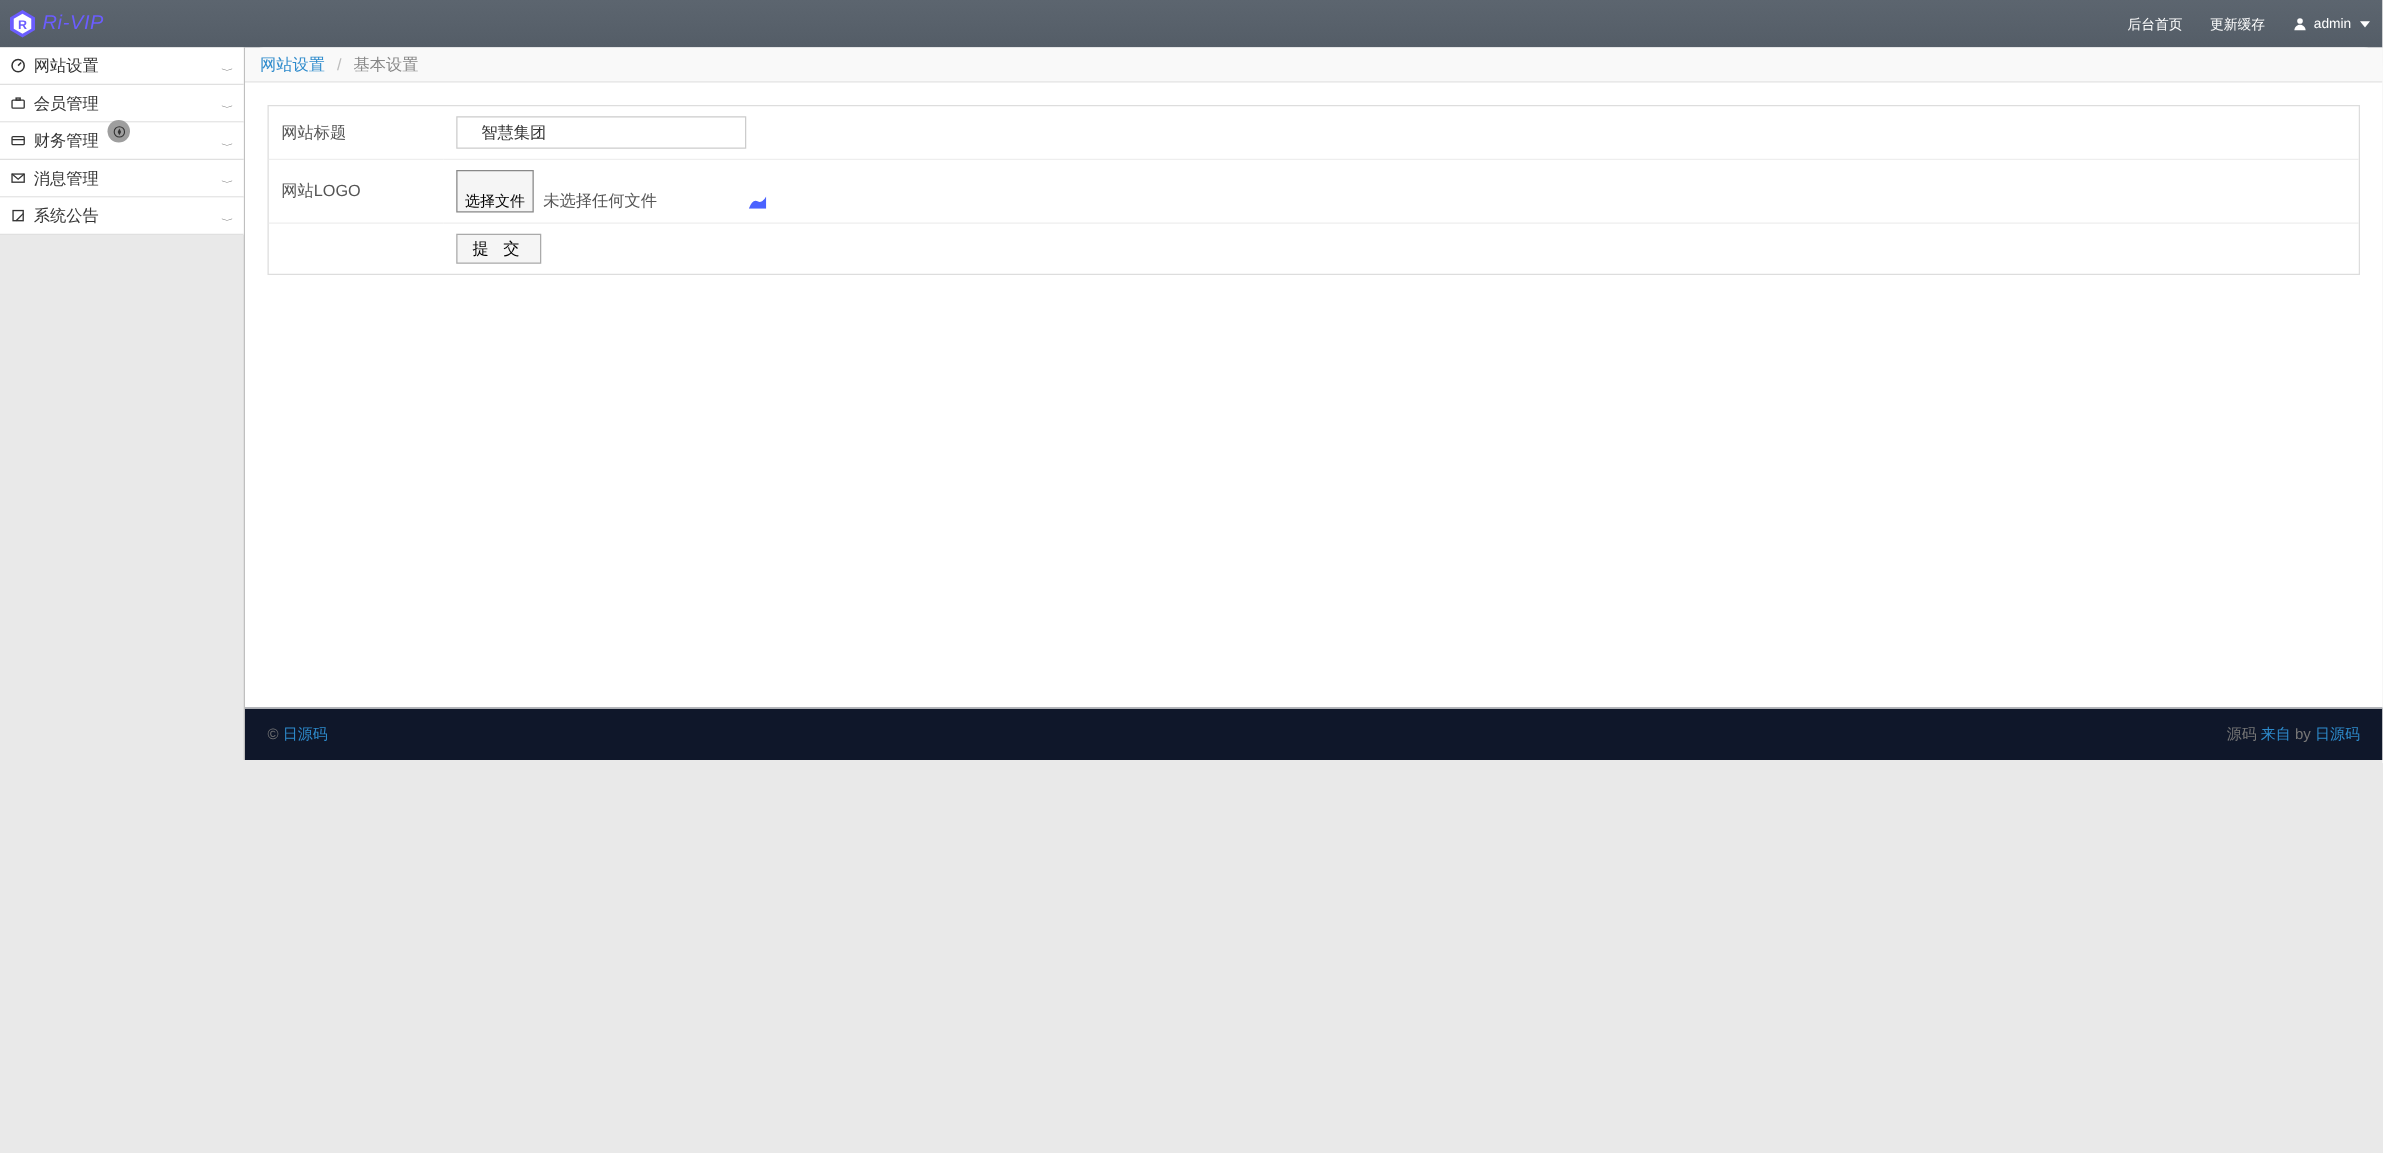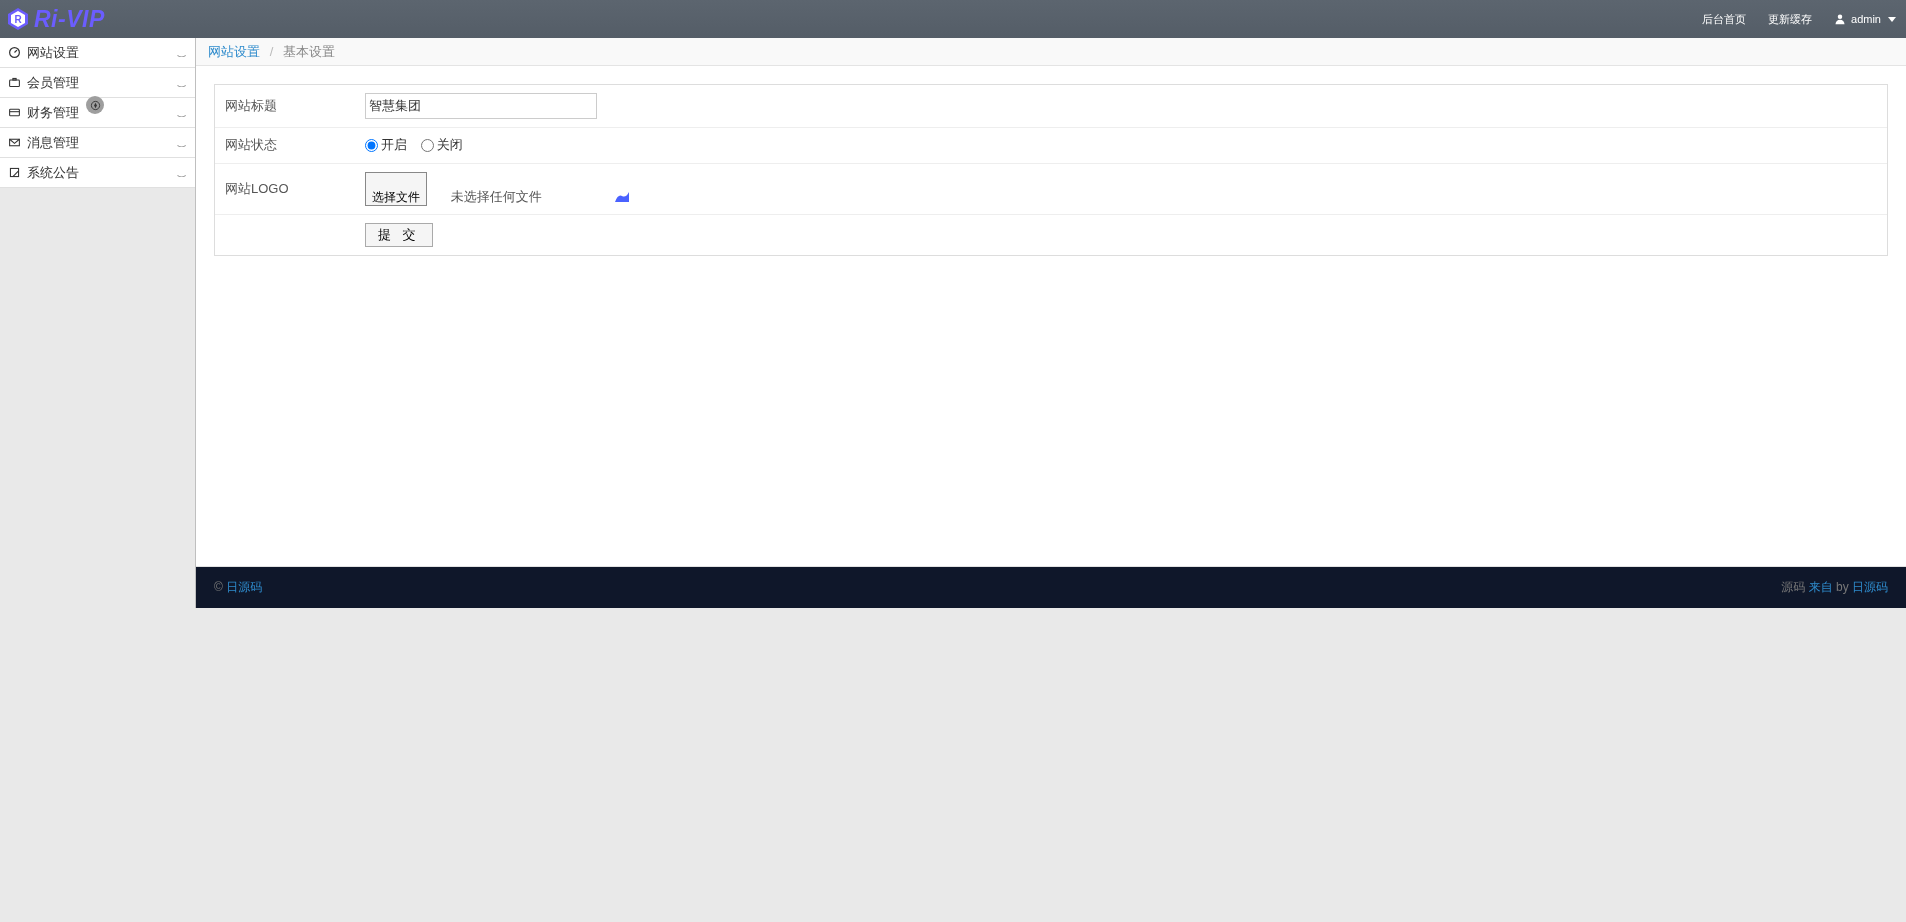--- a/index.html
+++ b/index.html
@@ -10,21 +10,21 @@
   height: 38px;
   background: #58616b;
   background: linear-gradient(#5c656f, #545d67);
   display: flex;
   align-items: center;
   padding: 0 10px 0 6px;
   color: #fff;
 }
 .logo { display: flex; align-items: center; gap: 4px; }
 .logo svg { width: 24px; height: 24px; }
-.logo-text { font-size: 23px; font-weight: 700; font-style: italic; color: #6b5dff; letter-spacing: 0.5px; }
+.logo-text { font-size: 16px; font-weight: 400; font-style: italic; color: #6b5dff; letter-spacing: 0.5px; }
 .navbar-right { margin-left: auto; display: flex; align-items: center; gap: 22px; font-size: 11px; }
 .navbar-link { color: #fff; text-decoration: none; cursor: pointer; }
 .user-menu { display: flex; align-items: center; gap: 5px; cursor: pointer; }
 .user-icon { width: 12px; height: 12px; }
 .caret { width: 0; height: 0; border-left: 4px solid transparent; border-right: 4px solid transparent; border-top: 5px solid #fff; margin-left: 2px; }
 
 
 .wrapper { display: flex; min-height: 570px; }
 
 
@@ -73,25 +73,25 @@
 }
 .breadcrumb .bc-link { color: #2e8bcc; cursor: pointer; }
 .breadcrumb .bc-sep { color: #bbb; margin: 0 6px; }
 .breadcrumb .bc-cur { color: #888; }
 
 .panel-wrap { padding: 18px 18px 0 18px; }
 .form-table { width: 100%; border: 1px solid #ddd; border-collapse: separate; border-spacing: 0; }
 .form-table td { border-bottom: 1px solid #eee; padding: 8px 10px; vertical-align: middle; font-size: 13px; }
 .form-table tr:last-child td { border-bottom: none; }
 .form-table td.lbl { width: 140px; color: #555; }
-.text-input { width: 232px; height: 26px; border: 1px solid #ccc; padding: 0 3px; font-size: 13px; color: #333; }
+.text-input { width: 232px; height: 26px; border: 1px solid #ccc; padding: 0 19px; font-size: 13px; color: #333; }
 .radio-label { margin-right: 10px; display: inline-flex; align-items: center; gap: 3px; }
 .radio-label input { margin: 0; }
 .file-btn { height: 22px; border: 1px solid #888; background: #f5f5f5; padding: 16px 6px; font-size: 12px; cursor: pointer; }
-.file-text { margin-left: 20px; color: #555; font-size: 13px; }
+.file-text { margin-left: 4px; color: #555; font-size: 13px; }
 .logo-preview { display: inline-block; vertical-align: middle; margin-left: 70px; }
 .submit-btn { height: 24px; border: 1px solid #aaa; background: #f5f5f5; padding: 0 12px; cursor: pointer; font-size: 13px; letter-spacing: 4px; }
 
 
 .footer { margin-top: auto; border-top: 1px solid #e2e2e2; padding: 12px 18px; font-size: 12px; color: #777; display: flex; background:#0f172a; }
 .footer .left { }
 .footer .right { margin-left: auto; }
 .footer a { color: #2e8bcc; text-decoration: none; cursor: pointer; }
 
 svg { display: block; }
@@ -181,33 +181,20 @@
       <span class="bc-cur">基本设置</span>
     </div>
 
     <div class="panel-wrap">
       <table class="form-table">
         <tbody>
             <tr>
           <td class="lbl">网站标题</td>
           <td>
             <input type="text" class="text-input" value="智慧集团" style="">
-          </td>
-        </tr>
-        <tr>
-          <td class="lbl">网站状态</td>
-          <td>
-            <label class="radio-label">
-              <input type="radio" name="st" checked="" style="">
-              <span>开启</span>
-            </label>
-            <label class="radio-label">
-              <input type="radio" name="st" style="">
-              <span>关闭</span>
-            </label>
           </td>
         </tr>
         <tr>
           <td class="lbl">网站LOGO</td>
           <td>
             <button class="file-btn">选择文件</button>
             <span class="file-text">未选择任何文件</span>
             <span class="logo-preview">
               <svg width="14" height="10" viewBox="0 0 14 10">
                     <path d="M0 10 Q3 2 7 4 Q11 6 14 0 L14 10 Z" fill="#4a62ff"></path>

